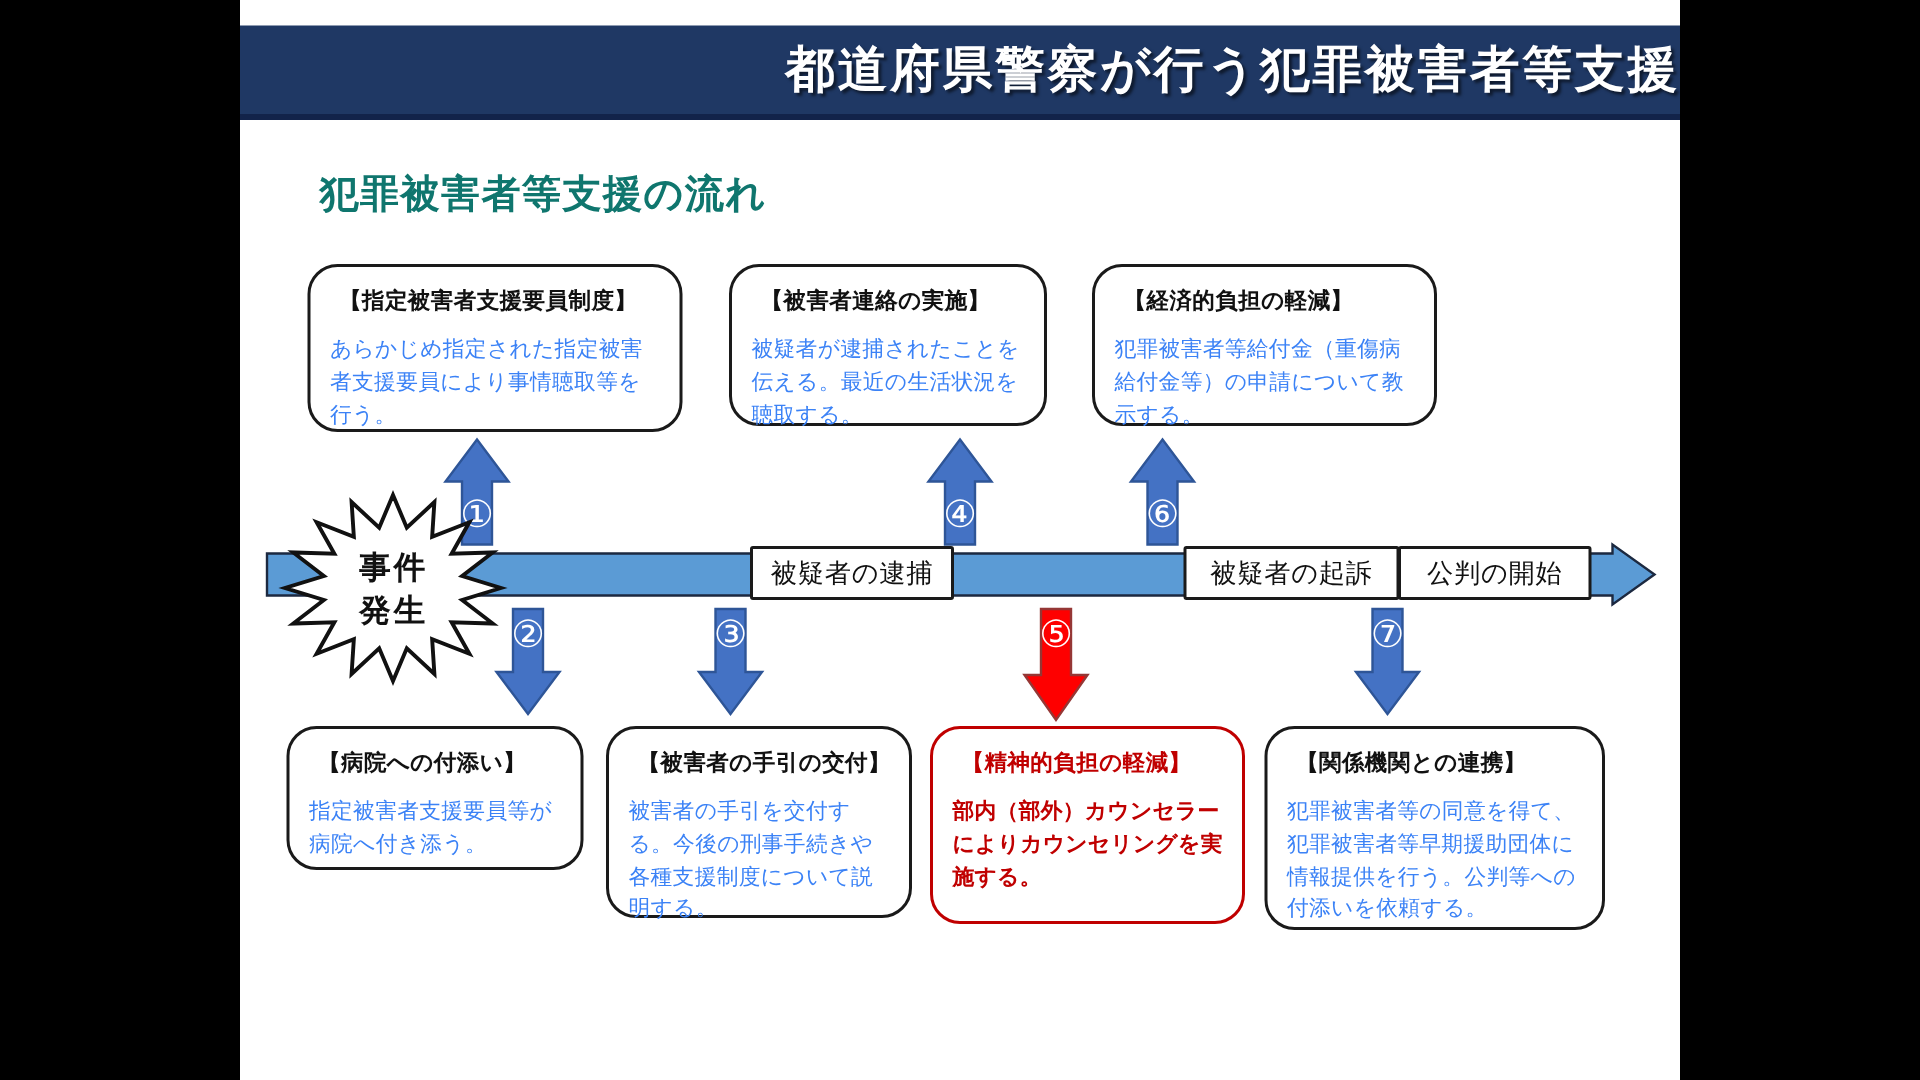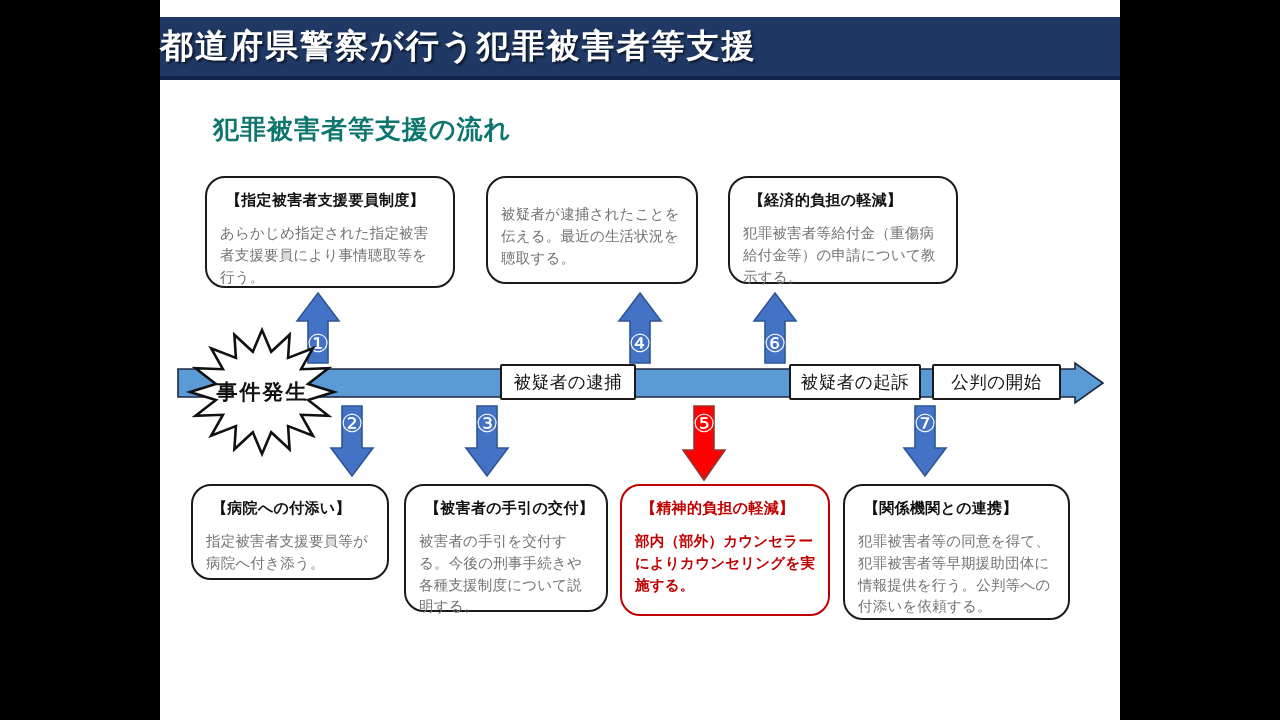--- a/index.html
+++ b/index.html
@@ -10,21 +10,21 @@
   }
   .slide {
     position:absolute; left:160px; top:0; width:960px; height:720px;
     background:#ffffff;
   }
   
   .header-bar {
     position:absolute; left:0; top:17px; width:960px; height:59px;
     background:var(--header-bg,#1F3864);
     border-bottom:4px solid #12234a;
-    display:flex; align-items:center; justify-content:flex-start;
+    display:flex; align-items:center; justify-content:flex-end;
   }
   .header-bar .title {
     color:#fff; font-size:33px; font-weight:700; letter-spacing:2px;
     text-shadow:2px 2px 2px rgba(0,0,0,.55);
     white-space:nowrap;
   }
   .subtitle {
     position:absolute; left:53px; top:112px;
     font-size:26px; font-weight:600; color:#0f766e; letter-spacing:1px;
   }
@@ -33,21 +33,21 @@
     position:absolute; box-sizing:border-box;
     background:#fff; border:2.5px solid #1a1a1a; border-radius:20px;
     padding:13px 12px 8px 13px;
   }
   .vbox .btitle {
     font-weight:700; font-size:15px; color:#111;
     padding-left:6px; letter-spacing:.3px; white-space:nowrap;
   }
   .vbox .bbody {
     margin-top:13px; font-size:14.5px; line-height:1.5;
-    color:#737373; letter-spacing:.2px;
+    color:#3b82f6; letter-spacing:.2px;
   }
   .vbox.red { border-color:var(--red-accent,#C00000); }
   .vbox.red .btitle { color:var(--red-accent,#C00000); }
   .vbox.red .bbody  { color:var(--red-accent,#C00000); font-weight:700; }
   
   .timeline-svg { position:absolute; left:10px; top:355px; }
   .timeline-svg path {
     fill:var(--timeline-fill,#5B9BD5);
     stroke:var(--timeline-border,#1C2940); stroke-width:1.6;
   }
@@ -55,21 +55,21 @@
     position:absolute; top:364px; height:36px; box-sizing:border-box;
     background:#fff; border:2px solid #1a1a1a; border-radius:2px;
     display:flex; align-items:center; justify-content:center;
     font-size:17.5px; color:#111; letter-spacing:.5px; z-index:4;
   }
   
   .starburst { position:absolute; left:25px; top:325px; width:155px; height:135px; z-index:5; }
   .starburst polygon { fill:#fff; stroke:#111; stroke-width:2.6; }
   .starburst .burst-text {
     position:absolute; left:0; top:0; width:100%; height:100%;
-    display:flex; flex-direction:row; align-items:center; justify-content:center;
+    display:flex; flex-direction:column; align-items:center; justify-content:center;
     font-size:21px; font-weight:700; color:#111; line-height:1.35; letter-spacing:2px;font-family:Liberation Serif, serif;
   }
   
   .flow-arrow { position:absolute; width:46px; height:74px; z-index:3; }
   .flow-arrow svg { position:absolute; left:0; top:0; }
   .flow-arrow polygon {
     fill:var(--arrow-blue,#4472C4);
     stroke:var(--arrow-blue-border,#2E5597); stroke-width:1.6;
   }
   .flow-arrow.red polygon {
@@ -107,33 +107,34 @@
     <div class="title">都道府県警察が行う犯罪被害者等支援</div>
   </div>
 
   <div class="subtitle">犯罪被害者等支援の流れ</div>
 
   <div class="vbox tbox-1">
     <div class="btitle">【指定被害者支援要員制度】</div>
     <div class="bbody">あらかじめ指定された指定被害者支援要員により事情聴取等を行う。</div>
   </div>
   <div class="vbox tbox-2">
+    <div class="btitle">【被害者連絡の実施】</div>
     <div class="bbody">被疑者が逮捕されたことを伝える。最近の生活状況を聴取する。</div>
   </div>
   <div class="vbox tbox-3">
     <div class="btitle">【経済的負担の軽減】</div>
     <div class="bbody">犯罪被害者等給付金（重傷病給付金等）の申請について教示する。</div>
   </div>
 
   <svg class="timeline-svg" width="945" height="56" viewBox="0 0 945 56">
     <path d="M8,14 H905 V8 L933,28 L905,48 V42 H8 Z"></path>
   </svg>
 
   <div class="milestone" style="left:340px; width:136px;">被疑者の逮捕</div>
-  <div class="milestone" style="left:629px; width:132px;">被疑者の起訴</div>
+  <div class="milestone" style="left:629px; width:144px;">被疑者の起訴</div>
   <div class="milestone" style="left:772px; width:129px;">公判の開始</div>
 
   <div class="starburst">
     <svg width="155" height="135" viewBox="0 0 155 135">
       <polygon points="149,67 123.1,75 143.5,90.7 116.1,89.8 127.9,110.8 103.1,101.1 104.6,124.3 86.2,107.2 77,129 67.8,107.2 49.4,124.3 50.9,101.1 26.1,110.8 37.9,89.8 10.5,90.7 30.9,75 5,67 30.9,59 10.5,43.3 37.9,44.2 26.1,23.2 50.9,32.9 49.4,9.7 67.8,26.8 77,5 86.2,26.8 104.6,9.7 103.1,32.9 127.9,23.2 116.1,44.2 143.5,43.3 123.1,59"></polygon>
     </svg>
     <div class="burst-text">
       <span>事件</span>
       <span>発生</span>
     </div>

